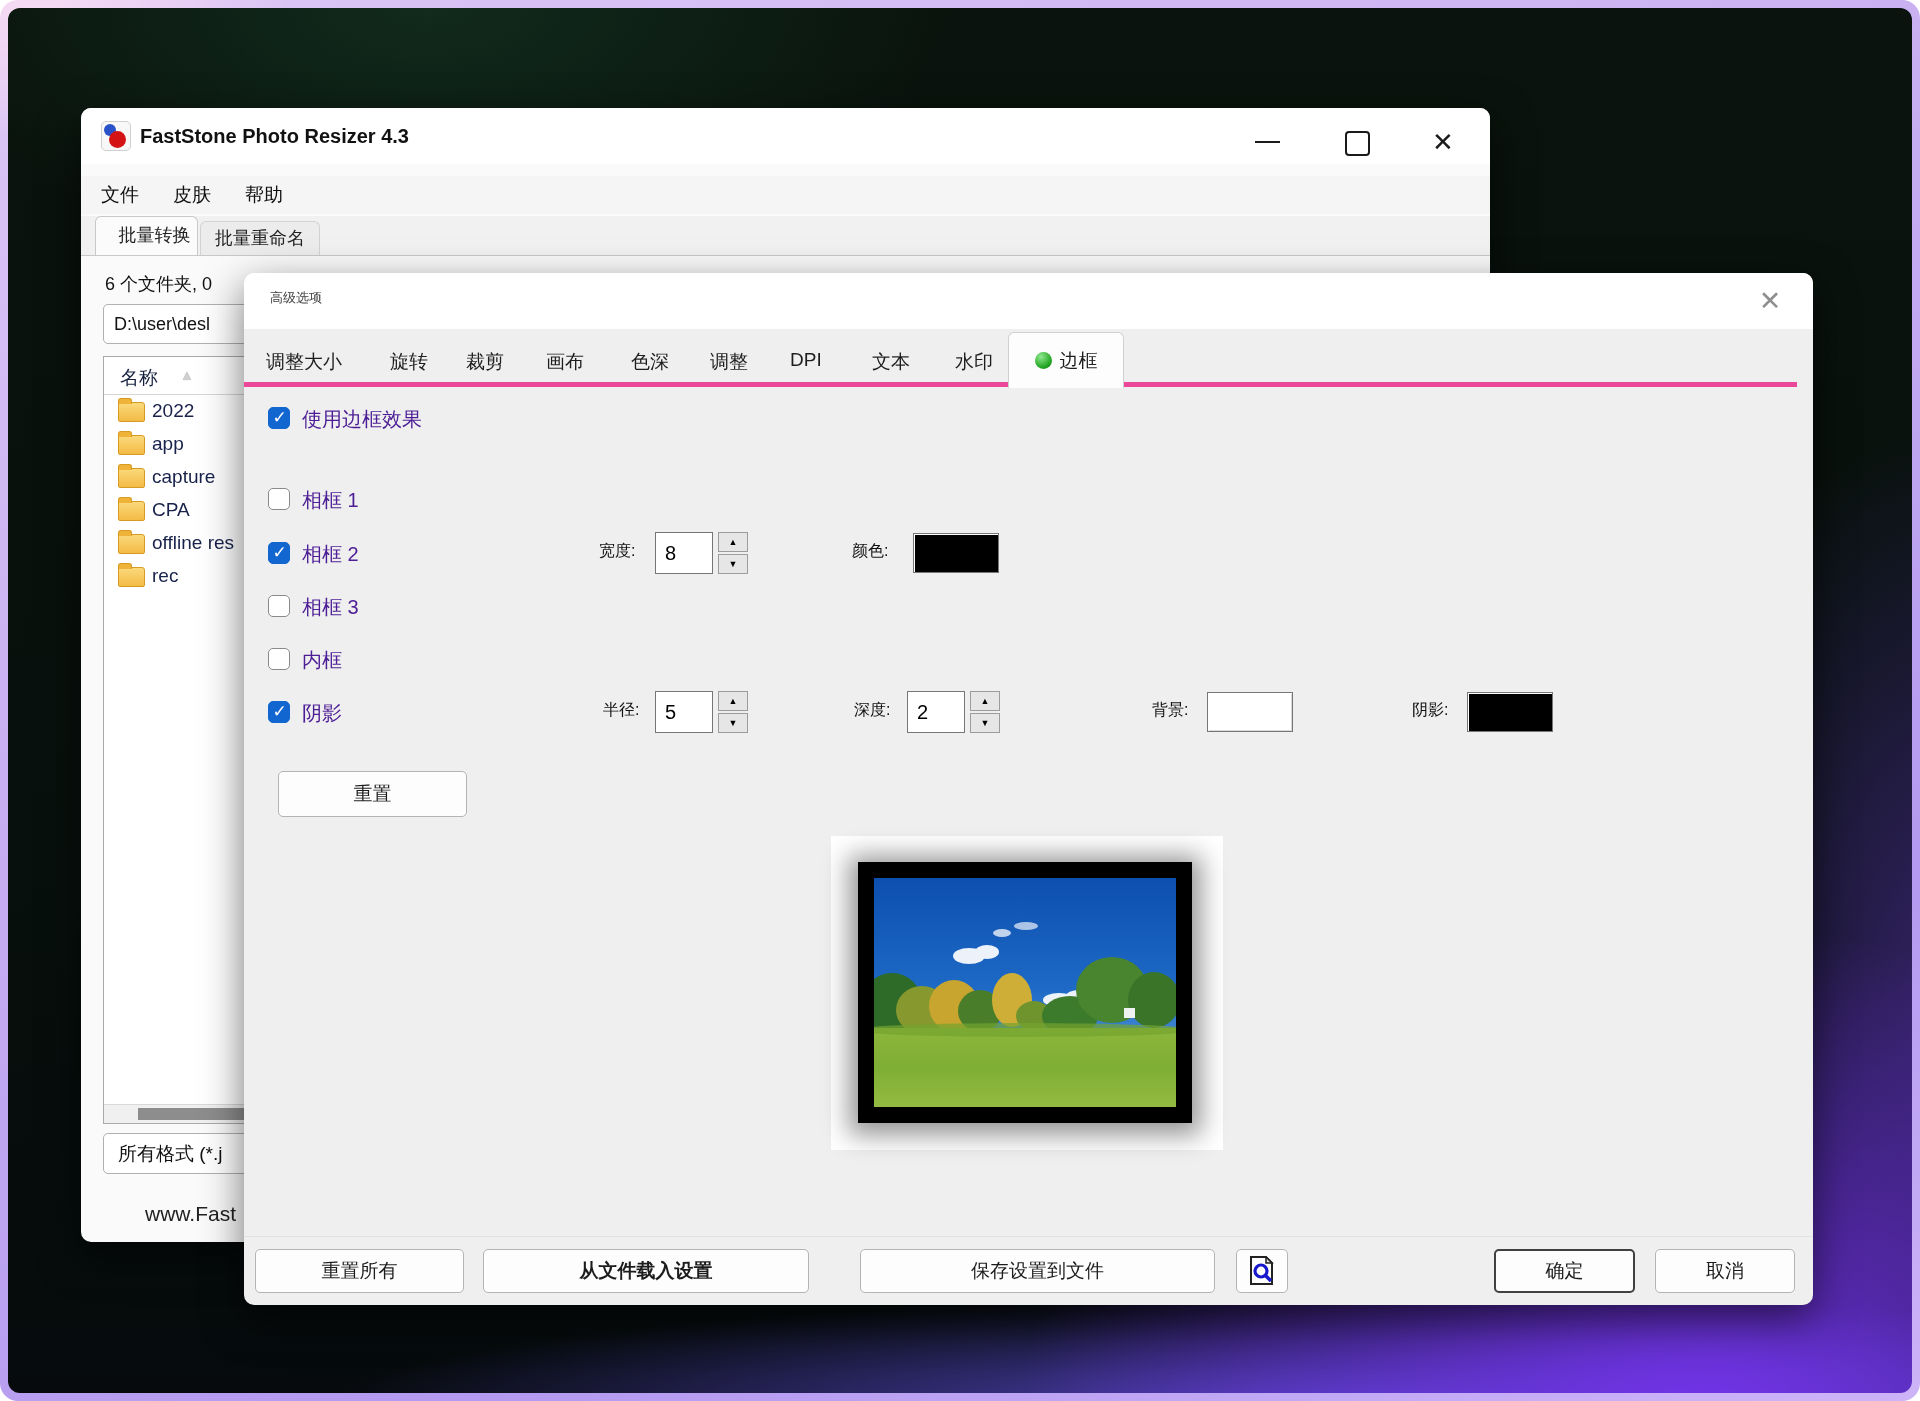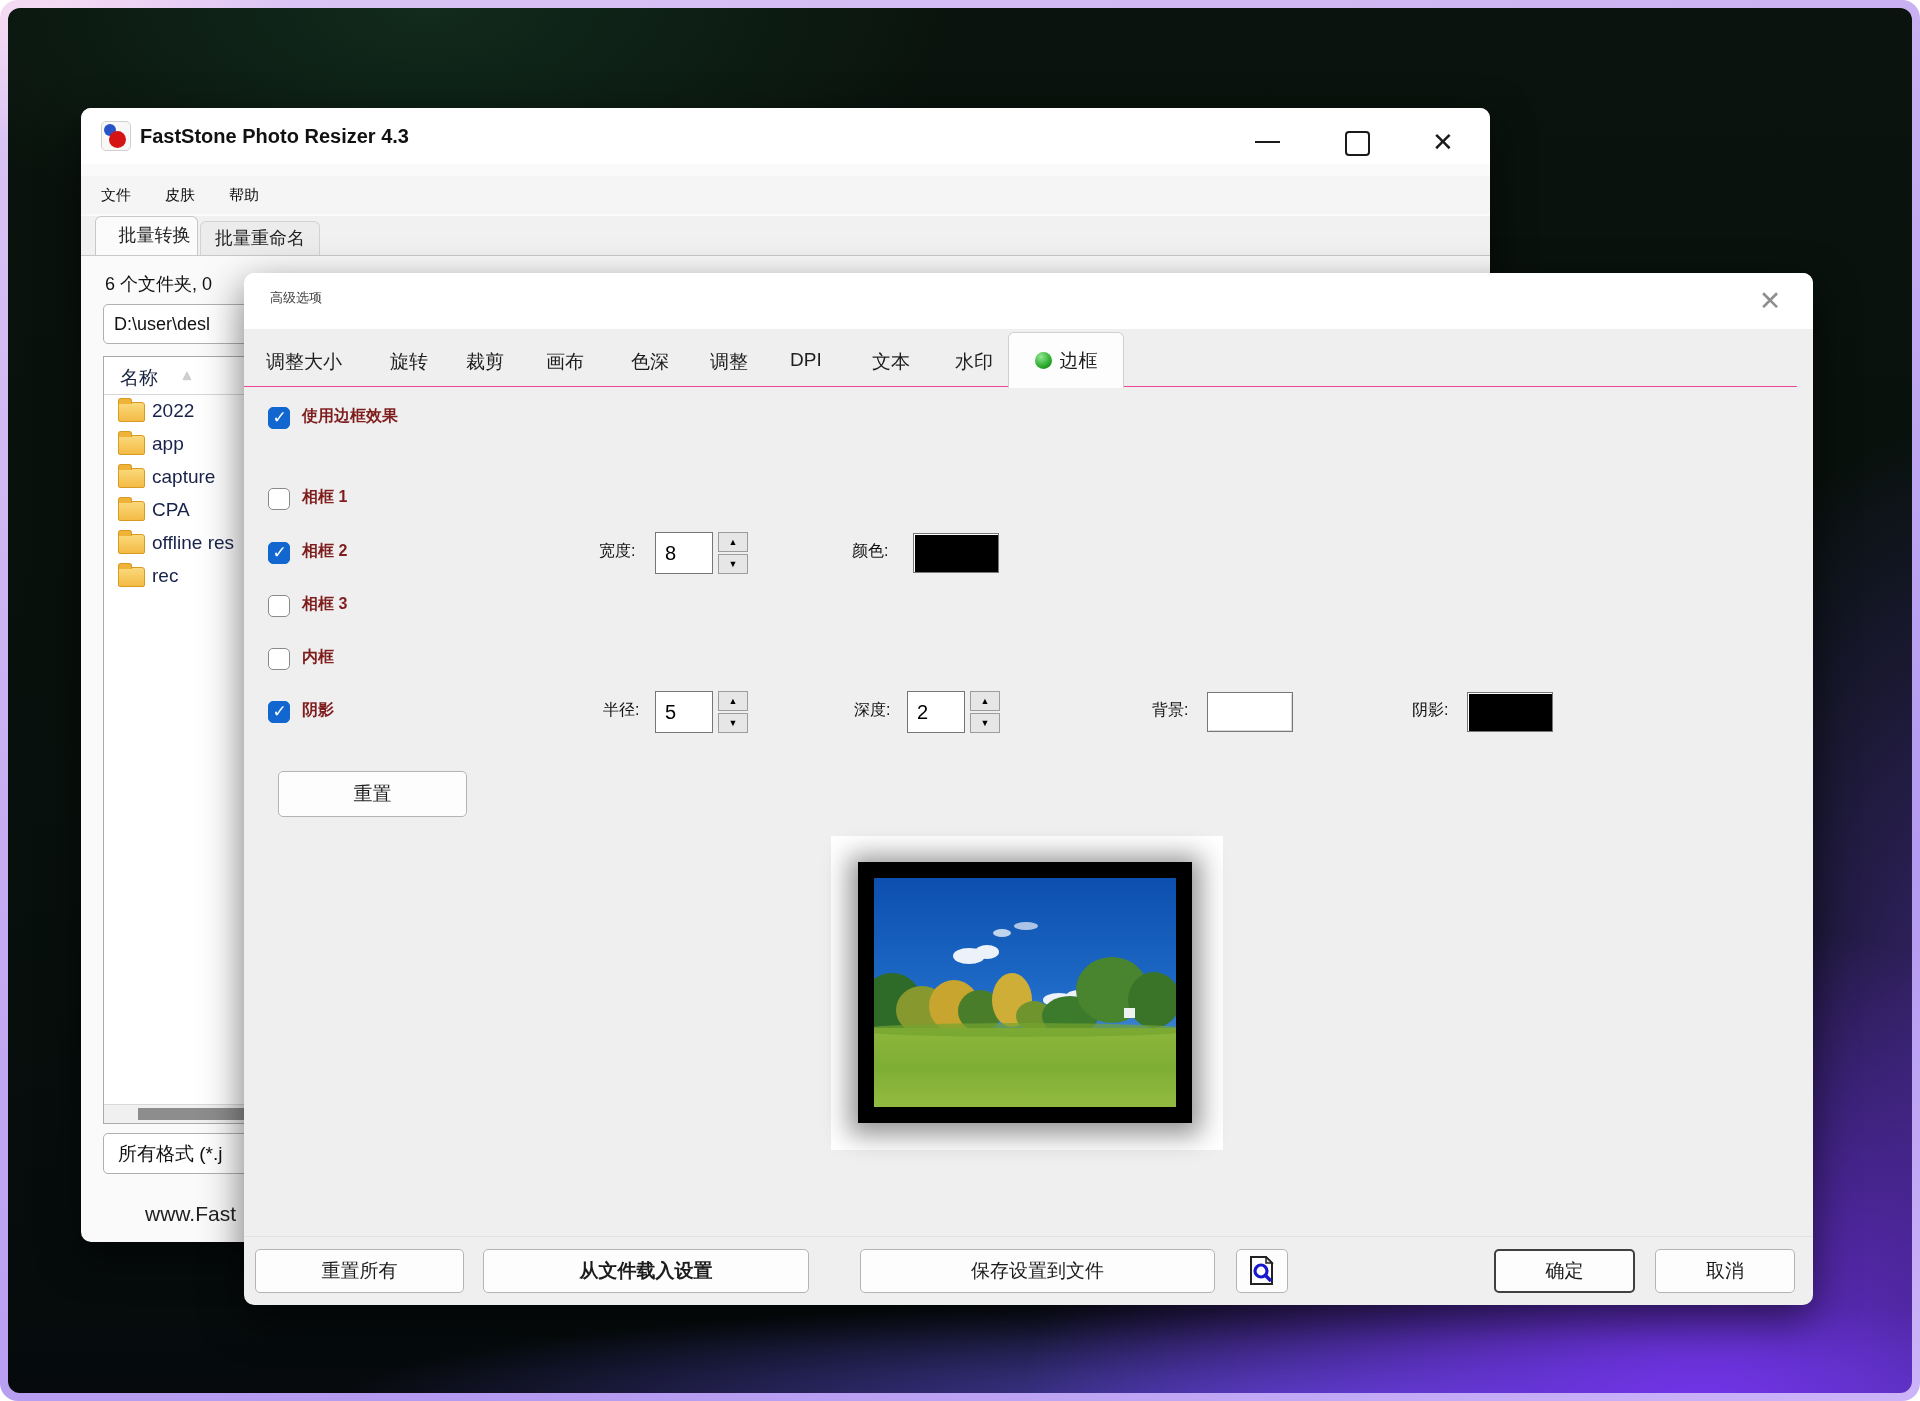--- a/index.html
+++ b/index.html
@@ -35,21 +35,21 @@
   .app-icon .dot-red  { width:17px; height:17px; left:7px; top:9px; background:#d41414; }
   .main-title { margin-left:9px; font-size:20px; font-weight:600; color:#111; }
   .cap-btn { position:absolute; top:22px; width:30px; height:26px; cursor:default; }
   .cap-min { left:1172px; } .cap-min::after{ content:""; position:absolute; left:2px; top:11px; width:25px; border-top:2.5px solid #1a1a1a; }
   .cap-max { left:1260px; } .cap-max::after{ content:""; position:absolute; left:4px; top:1px; width:21px; height:21px; border:2.5px solid #1a1a1a; border-radius:4px; }
   .cap-close { left:1347px; font-size:26px; line-height:24px; text-align:center; color:#1a1a1a; }
   .cap-close::after { content:"\2715"; }
 
   .menubar { position:absolute; top:68px; left:0; right:0; height:38px; display:flex;
     align-items:center; padding-left:16px; gap:26px; background:#f5f5f5; }
-  .menu-item { font-size:15px; color:#111; padding:2px 4px; }
+  .menu-item { font-size:19px; color:#111; padding:2px 4px; }
 
   .main-tabstrip { position:absolute; top:108px; left:0; right:0; height:40px;
     border-bottom:1px solid #c9c9c9; background:#f1f1f1; }
   .mtab { position:absolute; bottom:0; font-size:18px; color:#222; text-align:center; }
   .mtab.active { left:14px; width:103px; height:39px; line-height:37px; background:#fbfbfb;
     border:1px solid #c8c8c8; border-bottom:none; border-radius:6px 6px 0 0;padding-left:16px; }
   .mtab.inactive { left:119px; width:120px; height:34px; line-height:32px; background:#ececec;
     border:1px solid #d2d2d2; border-bottom:none; border-radius:6px 6px 0 0; }
 
   .folder-summary { position:absolute; left:24px; top:164px; font-size:18px; color:#111; }
@@ -78,35 +78,35 @@
     padding-left:14px; line-height:39px; }
   .status-text { position:absolute; left:64px; top:1094px; font-size:21px; color:#222; }
 
   
   #dialog { left:244px; top:273px; width:1569px; height:1032px; background:#efefef; }
   .dlg-title { position:absolute; left:26px; top:16px; font-size:13px; color:#414141; }
   .dlg-close { position:absolute; right:24px; top:10px; width:38px; height:36px; text-align:center;
     font-size:27px; line-height:36px; color:#8f8f8f; } .dlg-close::after{ content:"\2715"; }
 
   .dlg-tabstrip { position:absolute; left:0; right:16px; top:63px; height:51px;
-    border-bottom:1px solid #ec4899; }
+    border-bottom:5px solid #ec4899; }
   .dtab { position:absolute; top:13px; font-size:19px; color:#1e1e1e; white-space:nowrap; }
   .dtab-active { position:absolute; left:764px; top:-4px; width:116px; height:56px; background:#fdfdfd;
     border:1px solid #d0d0d0; border-bottom:none; border-radius:6px 6px 0 0;
     display:flex; align-items:center; justify-content:center; gap:8px; }
   .green-ball { width:17px; height:17px; border-radius:50%;
     background:radial-gradient(circle at 35% 28%, #8fe88f, #23a523 65%, #127012); }
   .dtab-active .dtab-label { font-size:19px; color:#1e1e1e; }
 
   .cb { position:absolute; width:22px; height:22px; border-radius:5px; background:#fff;
     border:1.5px solid #8a8a8a; }
   .cb.checked { background:#1266cf; border-color:#1266cf; }
   .cb.checked::after { content:"\2713"; position:absolute; left:3.5px; top:-1px;
     color:#fff; font-size:17px; font-weight:bold; }
-  .opt-label { position:absolute; font-size:16px; color:#7f1d1d; white-space:nowrap;font-weight:bold; }
+  .opt-label { position:absolute; font-size:20px; color:#4c1d95; white-space:nowrap; }
 
   .fld-label { position:absolute; font-size:16px; color:#111; white-space:nowrap; }
   .num-field { position:absolute; width:58px; height:42px; background:#fff; border:1px solid #767676;
     font-size:20px; color:#000; padding-left:9px; font-family:inherit; }
   .spin { position:absolute; width:30px; height:42px; display:flex; flex-direction:column; gap:2px; }
   .spin-btn { flex:1; background:#e6e6e6; border:1px solid #9c9c9c; position:relative; }
   .spin-btn::after { position:absolute; left:50%; top:50%; transform:translate(-50%,-50%);
     font-size:9px; color:#000; }
   .spin-up::after { content:"\25B2"; } .spin-down::after { content:"\25BC"; }
   .swatch { position:absolute; width:86px; height:40px; border:1px solid #777;

